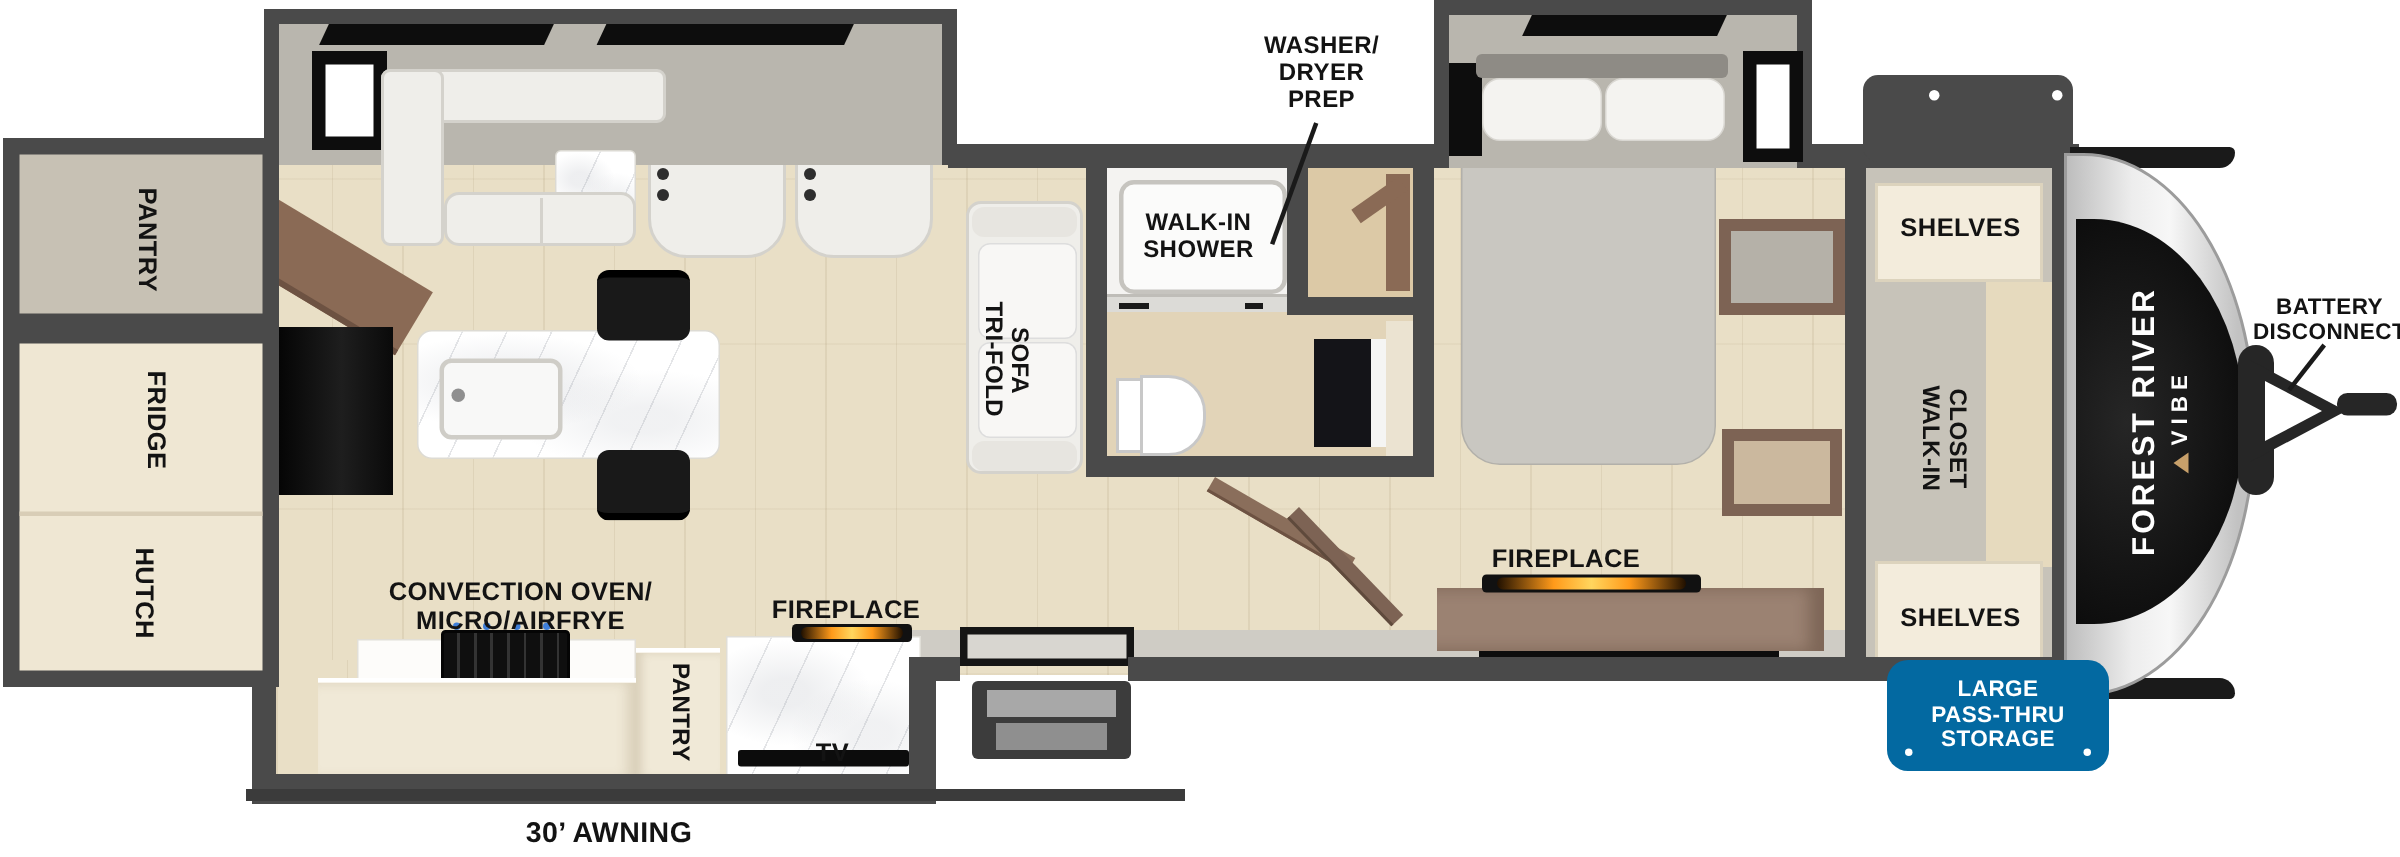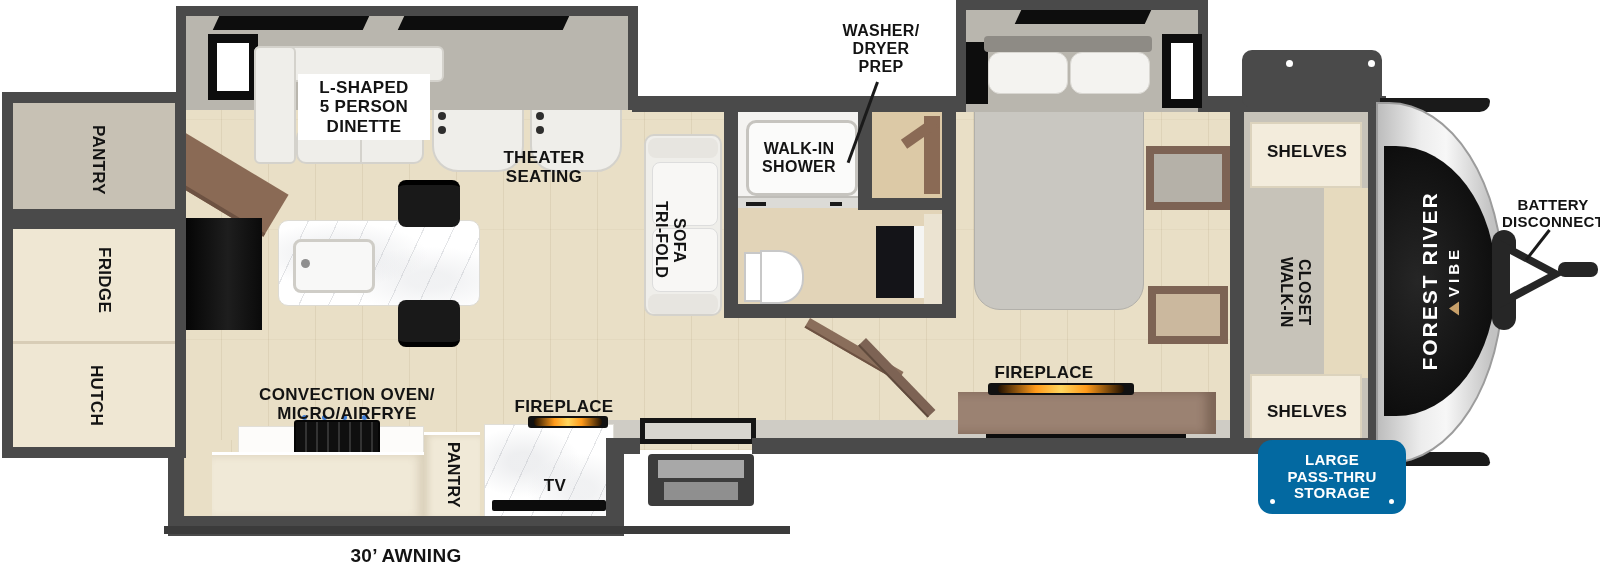--- a/index.html
+++ b/index.html
@@ -156,46 +156,41 @@
     <div class="abs" style="left:0;top:112px;width:162px;height:3px;background:#d8cdb6;"></div>
   </div>
 
   <div class="white-furn" style="left:254px;top:46px;width:190px;height:36px;border-radius:6px;"></div>
   <div class="white-furn" style="left:254px;top:46px;width:42px;height:118px;border-radius:6px;"></div>
   <div class="abs marble" style="left:370px;top:100px;width:52px;height:46px;border:1px solid #dcdad3;border-radius:4px;"></div>
   <div class="white-furn" style="left:296px;top:128px;width:128px;height:36px;border-radius:10px;">
     <div class="abs" style="left:62px;top:2px;width:2px;height:32px;background:#d4d2cc;"></div>
   </div>
 
-  <div class="lbl" style="left:298px;top:74px;width:132px;height:66px;background:#fff;font-size:17px;z-index:41;">L-SHAPED
-5 PERSON
-DINETTE</div>
-  <div class="lbl" style="left:479px;top:147px;width:130px;height:40px;font-size:17px;">THEATER
-SEATING</div>
   <div class="lbl vlbl" style="left:80px;top:118px;width:36px;height:84px;font-size:17px;">PANTRY</div>
   <div class="lbl vlbl" style="left:86px;top:238px;width:36px;height:84px;font-size:17px;">FRIDGE</div>
   <div class="lbl vlbl" style="left:78px;top:353px;width:36px;height:84px;font-size:17px;">HUTCH</div>
   <div class="lbl vlbl" style="left:648px;top:190px;width:44px;height:100px;font-size:16px;">TRI-FOLD
 SOFA</div>
   <div class="lbl" style="left:820px;top:16px;width:122px;height:66px;font-size:16px;">WASHER/
 DRYER
 PREP</div>
   <div class="lbl" style="left:736px;top:136px;width:126px;height:44px;font-size:16px;">WALK-IN
 SHOWER</div>
   <div class="abs" style="left:876px;top:82px;width:3px;height:86px;background:#1a1a1a;transform:rotate(20deg);transform-origin:top center;z-index:41;"></div>
   <div class="lbl" style="left:982px;top:364px;width:124px;height:18px;font-size:17px;">FIREPLACE</div>
   <div class="lbl" style="left:1252px;top:140px;width:110px;height:24px;font-size:17px;">SHELVES</div>
   <div class="lbl" style="left:1252px;top:400px;width:110px;height:24px;font-size:17px;">SHELVES</div>
   <div class="lbl vlbl" style="left:1272px;top:224px;width:46px;height:136px;font-size:16px;">WALK-IN
 CLOSET</div>
   <div class="lbl" style="left:248px;top:384px;width:198px;height:40px;font-size:17px;">CONVECTION OVEN/
 MICRO/AIRFRYE</div>
   <div class="lbl vlbl" style="left:438px;top:436px;width:30px;height:78px;font-size:16px;">PANTRY</div>
   <div class="lbl" style="left:500px;top:398px;width:128px;height:18px;font-size:17px;">FIREPLACE</div>
-  <div class="lbl" style="left:530px;top:476px;width:50px;height:20px;font-size:17px;">TV</div>
+  <div class="lbl" style="left:530px;top:492px;width:50px;height:20px;font-size:17px;">TV</div>
 
   <div class="abs" style="left:164px;top:526px;width:626px;height:8px;background:#3b3b3b;"></div>
   <div class="lbl" style="left:330px;top:544px;width:152px;height:24px;font-size:19px;">30’ AWNING</div>
 
   <div class="abs" style="left:1242px;top:50px;width:140px;height:58px;background:#4a4a4a;border-radius:10px;">
     <div class="dot" style="left:44px;top:10px;width:7px;height:7px;background:#fff;"></div>
     <div class="dot" style="left:126px;top:10px;width:7px;height:7px;background:#fff;"></div>
   </div>
 
   <div class="abs" style="left:1258px;top:440px;width:148px;height:74px;background:#0369a1;border-radius:14px;z-index:42;">

